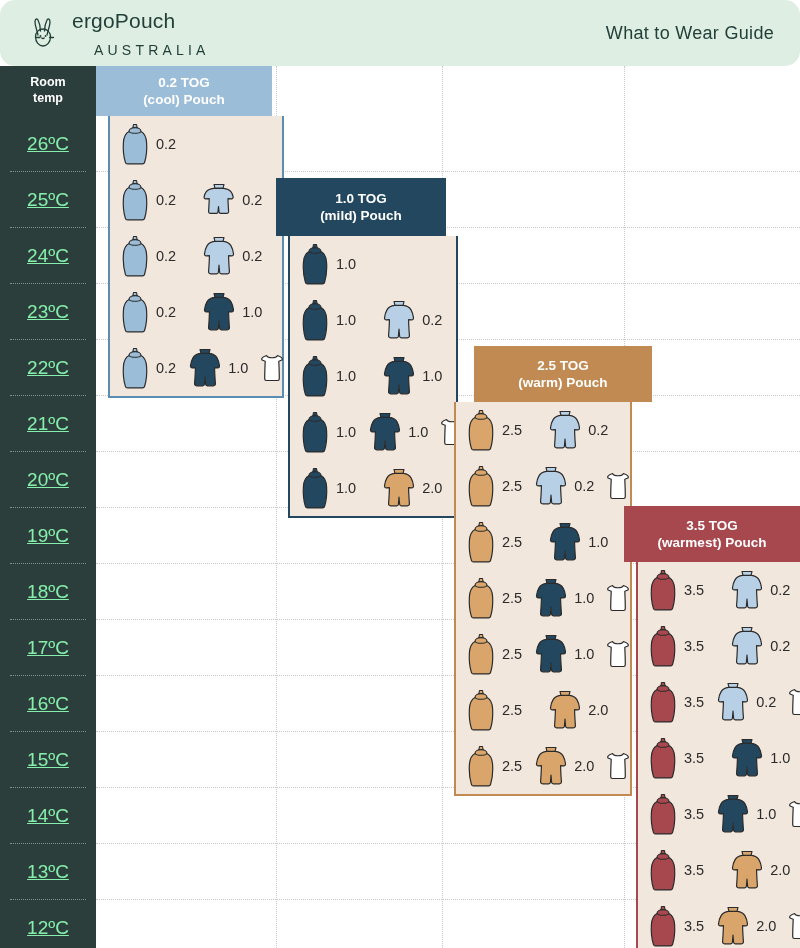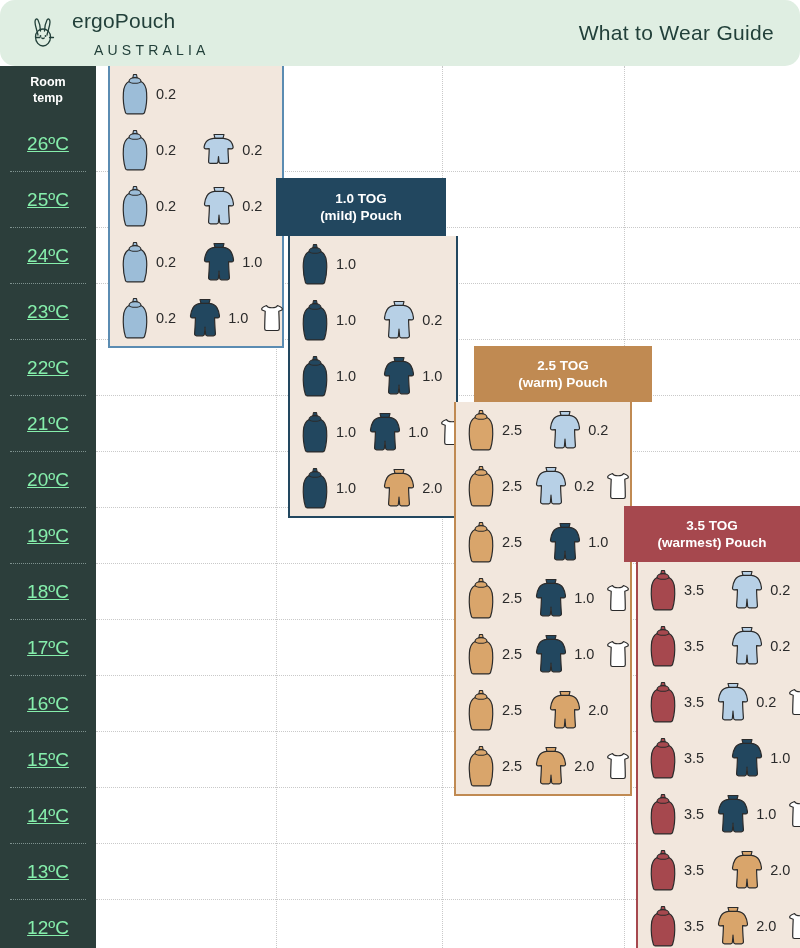--- a/index.html
+++ b/index.html
@@ -16,21 +16,21 @@
   #header {
     position: absolute; left: 0; top: 0; width: 800px; height: 66px;
     background: #dfeee2;
     display: flex; align-items: center; justify-content: space-between; border-radius: 15px;
   }
   #brand { display: flex; align-items: center; gap: 6px; padding-left: 26px; }
   #brand-text { display: flex; flex-direction: column; line-height: 1; }
   #brand-name { font-size: 21px; color: #22403a; letter-spacing: .2px; }
   #brand-sub { font-size: 14px; color: #22403a; letter-spacing: 4.2px; margin-top: 12px; margin-left: 22px;}
   #guide-title {
-    padding-right: 26px; font-size: 21px; color: #22403a; letter-spacing: .3px;
+    padding-right: 26px; font-size: 18px; color: #22403a; letter-spacing: .3px;
   }
 
   
   #grid { position: absolute; left: 0; top: 66px; width: 800px; height: 882px; }
 
   
   #temp-col {
     position: absolute; left: 0; top: 0; width: 96px; height: 882px;
     background: #2c3e3b;
   }
@@ -153,20 +153,24 @@
         <div class="temp-cell">17ºC</div>
         <div class="temp-cell">16ºC</div>
         <div class="temp-cell">15ºC</div>
         <div class="temp-cell">14ºC</div>
         <div class="temp-cell">13ºC</div>
         <div class="temp-cell last">12ºC</div>
       </div>
   </div>
 
   <div class="tog-col" id="col02">
+    <div class="tog-head">
+      <span>0.2 TOG</span>
+      <span>(cool) Pouch</span>
+    </div>
     <div class="tog-body" style="background: rgb(242, 231, 221);">
         <div class="row">
           <span>
             <svg width="30" height="46" viewBox="0 0 30 46">
       <path d="M13.5 3.5h3l.6 3.2h-4.2z" fill="#9cbdd8" stroke="#2b2b2b" stroke-width="1.1" stroke-linejoin="round"></path>
       <path d="M9 10.5c0-2.2 2.6-3.8 6-3.8s6 1.6 6 3.8c2.8 1.4 5.2 5 5.6 11.2.6 9-1.2 17-2 19.6-.3 1-1 1.6-2 1.6H7.4c-1 0-1.7-.6-2-1.6-.8-2.6-2.6-10.6-2-19.6C3.8 15.5 6.2 11.9 9 10.5z" fill="#9cbdd8" stroke="#2b2b2b" stroke-width="1.2" stroke-linejoin="round"></path>
       <path d="M9 10.5c1.8 2.4 10.2 2.4 12 0" fill="none" stroke="#2b2b2b" stroke-width="1.1"></path>
     </svg>
           </span>
           <span class="val">0.2</span>

